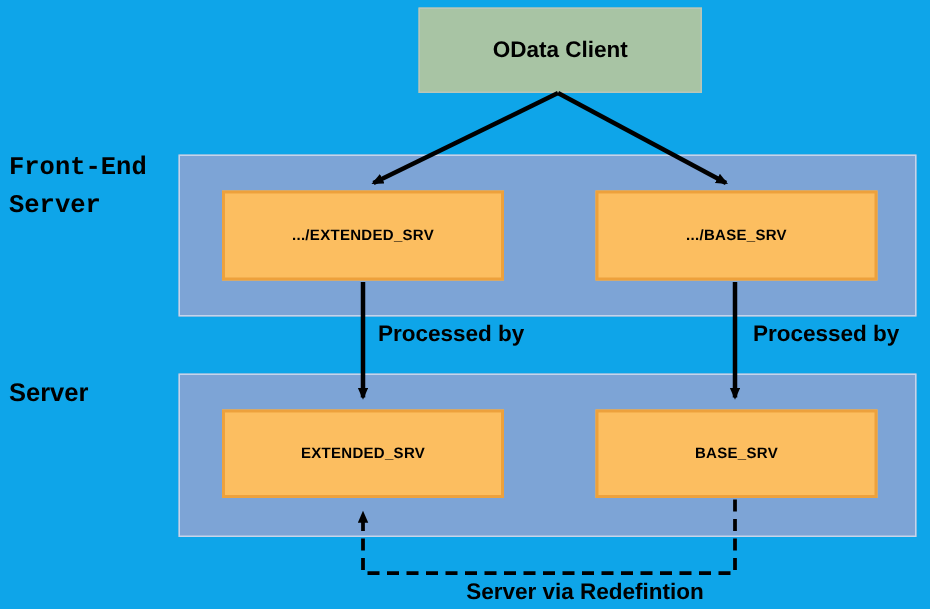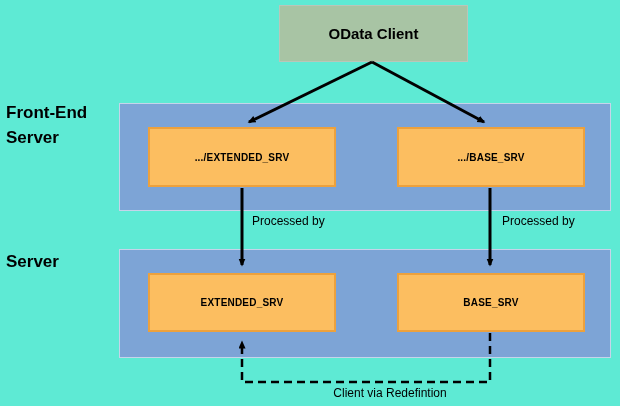--- a/index.html
+++ b/index.html
@@ -5,21 +5,21 @@
   html, body {
     margin: 0;
     padding: 0;
     background: #ffffff;
     font-family: "Liberation Sans", sans-serif;
   }
   #stage {
     position: relative;
     width: 620px;
     height: 406px;
-    background: #5eead4;
+    background: #0ea5e9;
     overflow: hidden;
     color: #000;
   }
   .abs { position: absolute; }
 
   .client-box {
     left: 279px; top: 5px;
     width: 189px; height: 57px;
     background: var(--client-fill);
     border: 1px solid #b9c6b9;
@@ -54,26 +54,26 @@
   .srv-box.back-row  { top: 273px; height: 59px; }
 
   .side-label {
     left: 6px;
     width: 110px;
     font-weight: bold;
     font-size: 17px;
     line-height: 25px;
     color: #000;
   }
-  .side-label.front { top: 100px; }
+  .side-label.front { top: 100px; font-family: Liberation Mono, monospace; }
   .side-label.back  { top: 249px; }
 
   .edge-label {
-    font-weight: normal;
-    font-size: 12px;
+    font-weight: bold;
+    font-size: 15px;
     white-space: nowrap;
     color: #000;
   }
   .edge-label.pb-left  { left: 252px; top: 214px; }
   .edge-label.pb-right { left: 502px; top: 214px; }
   .edge-label.created  { left: 280px; top: 386px; width: 220px; text-align: center; }
 
   svg.connectors {
     position: absolute;
     left: 0; top: 0;
@@ -136,15 +136,15 @@
 
   <div class="srv-box right front-row">
     <span>.../BASE_SRV</span>
   </div>
   <div class="srv-box right back-row">
     <span>BASE_SRV</span>
   </div>
 
   <div class="abs edge-label pb-left">Processed by</div>
   <div class="abs edge-label pb-right">Processed by</div>
-  <div class="abs edge-label created">Client via Redefintion</div>
+  <div class="abs edge-label created">Server via Redefintion</div>
 
 </div>
 
 </body></html>

